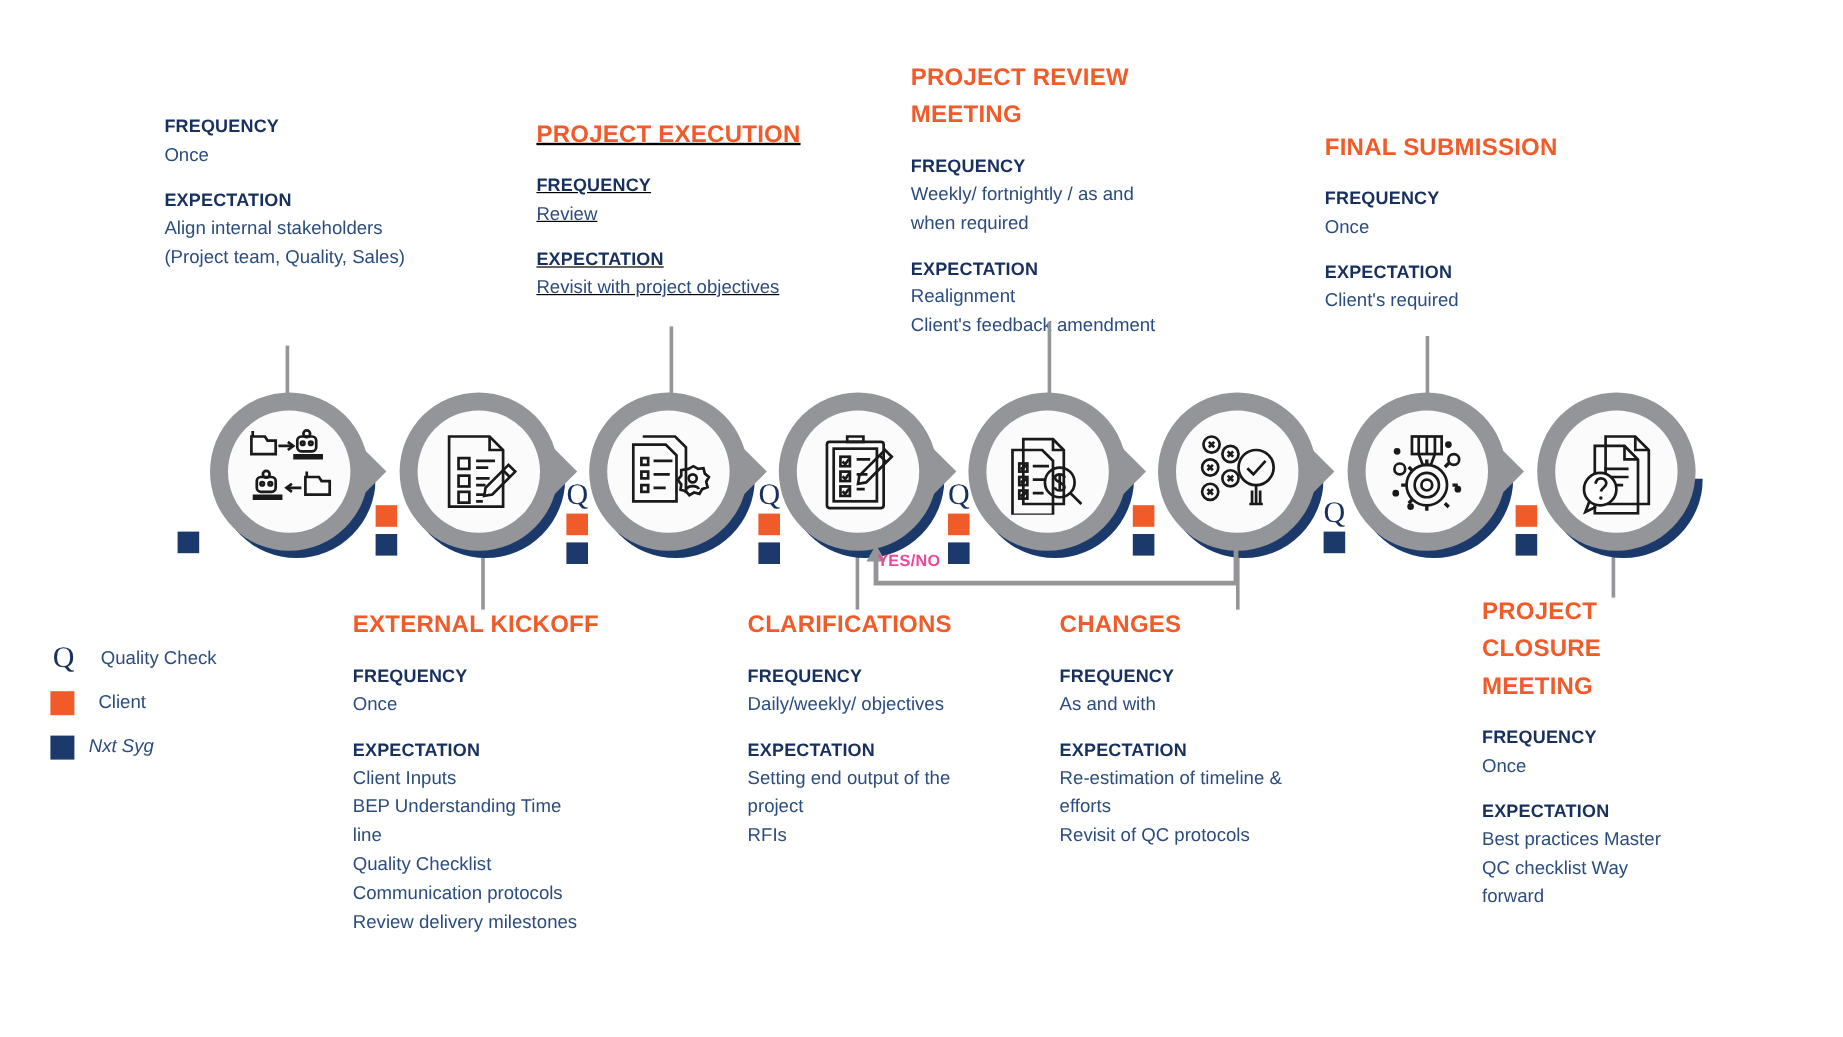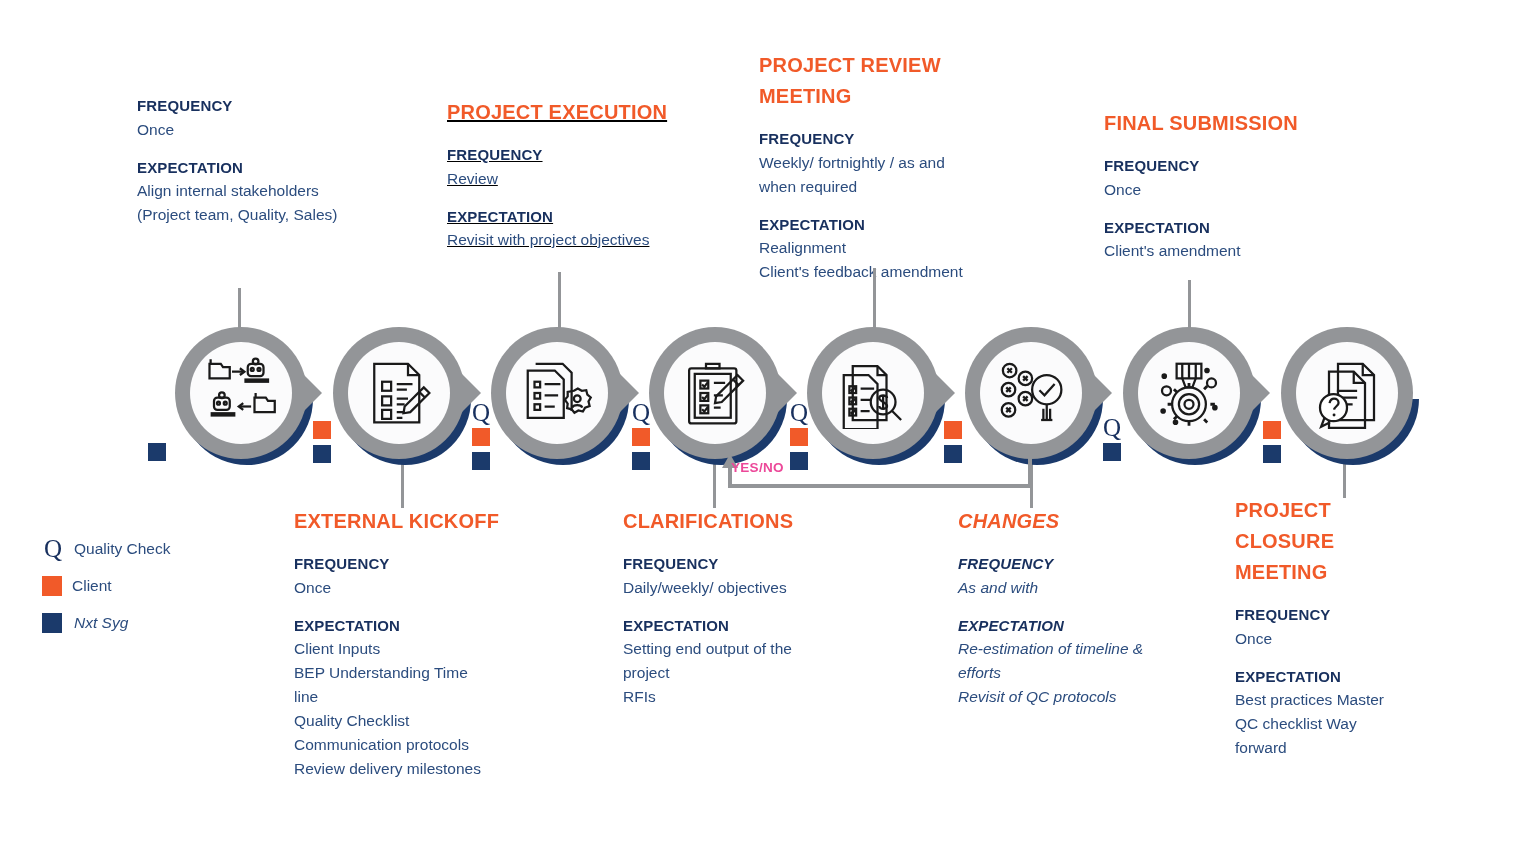--- a/index.html
+++ b/index.html
@@ -41,21 +41,21 @@
   
   #legend { position: absolute; left: 42px; top: 530px; }
   .lg-row { display: flex; align-items: center; height: 37px; }
   .lg-swatch { width: 20px; height: 20px; flex: 0 0 20px; }
   .lg-q {
     width: 22px; flex: 0 0 22px; text-align: center;
     color: #18305E; font-size: 25px; font-family: "Liberation Serif", serif;
     line-height: 1;
   }
   .lg-text {
-    margin-left: 10px; color: #2B4C7E; font-size: 15.5px;
+    margin-left: 20px; color: #2B4C7E; font-size: 15.5px;
   }
 
   
   .node { position: absolute; width: 132px; height: 132px; }
   .ring-gray {
     position: absolute; inset: 0;
     border-radius: 50%;
     background: #939598;
   }
   .ring-navy {
@@ -146,21 +146,21 @@
   </div>
 
   <div class="block" style="left:1104px; top:108px; width:260px;">
     <div class="blk-title">FINAL SUBMISSION</div>
     <div class="field">
       <div class="f-label">FREQUENCY</div>
       <div class="f-value">Once</div>
     </div>
     <div class="field">
       <div class="f-label">EXPECTATION</div>
-      <div class="f-value">Client's amendment</div>
+      <div class="f-value">Client's required</div>
     </div>
   </div>
 
   <div class="block" style="left:294px; top:506px; width:280px;">
     <div class="blk-title">EXTERNAL KICKOFF</div>
     <div class="field">
       <div class="f-label">FREQUENCY</div>
       <div class="f-value">Once</div>
     </div>
     <div class="field">
@@ -174,21 +174,21 @@
     <div class="field">
       <div class="f-label">FREQUENCY</div>
       <div class="f-value">Daily/weekly/ objectives</div>
     </div>
     <div class="field">
       <div class="f-label">EXPECTATION</div>
       <div class="f-value">Setting end output of the<br>project<br>RFIs</div>
     </div>
   </div>
 
-  <div class="block" style="left:958px; top:506px; width:250px;font-style:italic;">
+  <div class="block" style="left:883px; top:506px; width:250px;">
     <div class="blk-title">CHANGES</div>
     <div class="field">
       <div class="f-label">FREQUENCY</div>
       <div class="f-value">As and with</div>
     </div>
     <div class="field">
       <div class="f-label">EXPECTATION</div>
       <div class="f-value">Re-estimation of timeline &amp;<br>efforts<br>Revisit of QC protocols</div>
     </div>
   </div>

